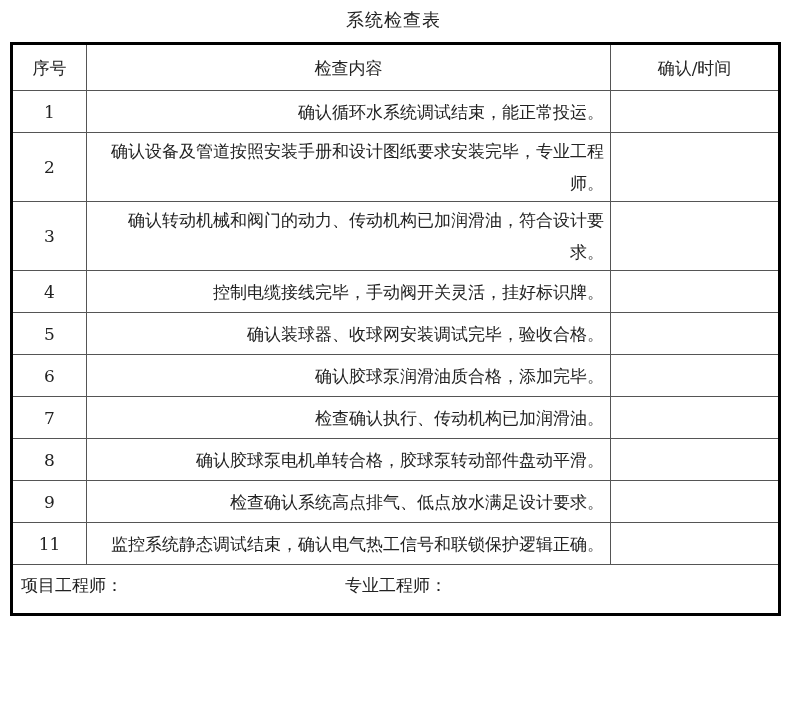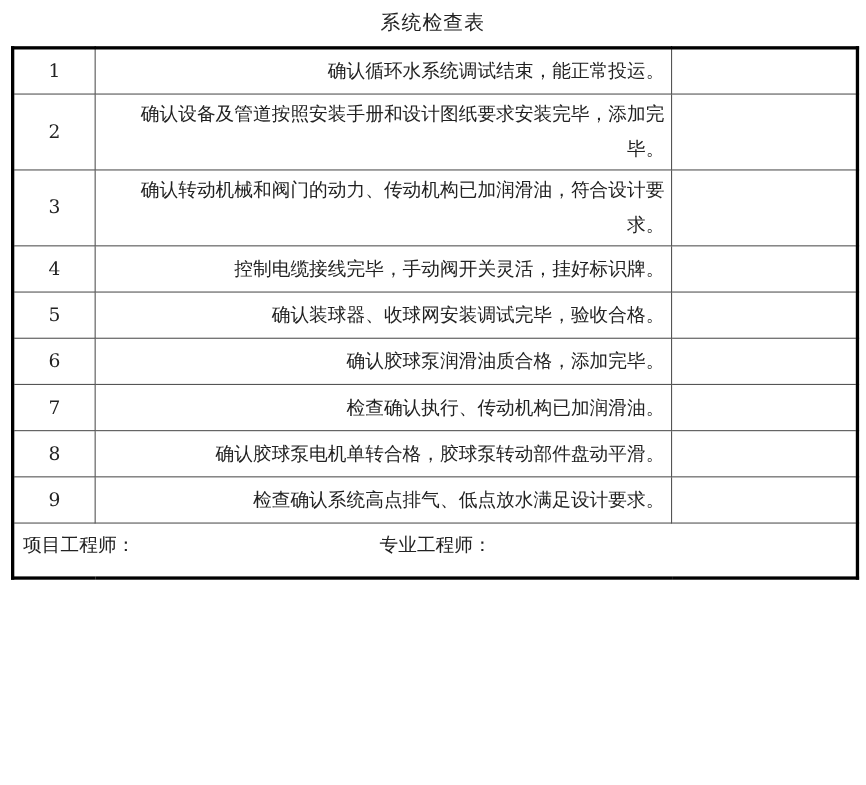--- a/index.html
+++ b/index.html
@@ -78,29 +78,34 @@
 
 <div class="title">系统检查表</div>
 
 <table class="checklist">
   <colgroup>
     <col style="width:75px">
     <col style="width:524px">
     <col style="width:169px">
   </colgroup>
   <tbody>
+    <tr class="header-row">
+      <th class="col-no">序号</th>
+      <th class="col-content">检查内容</th>
+      <th class="col-confirm">确认/时间</th>
+    </tr>
 
     <tr class="body-row">
       <td class="cell-no">1</td>
       <td class="cell-content">确认循环水系统调试结束，能正常投运。</td>
       <td class="cell-confirm"></td>
     </tr>
     <tr class="body-row">
       <td class="cell-no">2</td>
-      <td class="cell-content">确认设备及管道按照安装手册和设计图纸要求安装完毕，添加完毕。</td>
+      <td class="cell-content">确认设备及管道按照安装手册和设计图纸要求安装完毕，专业工程师。</td>
       <td class="cell-confirm"></td>
     </tr>
     <tr class="body-row">
       <td class="cell-no">3</td>
       <td class="cell-content">确认转动机械和阀门的动力、传动机构已加润滑油，符合设计要求。</td>
       <td class="cell-confirm"></td>
     </tr>
     <tr class="body-row">
       <td class="cell-no">4</td>
       <td class="cell-content">控制电缆接线完毕，手动阀开关灵活，挂好标识牌。</td>
@@ -124,20 +129,25 @@
     <tr class="body-row">
       <td class="cell-no">8</td>
       <td class="cell-content">确认胶球泵电机单转合格，胶球泵转动部件盘动平滑。</td>
       <td class="cell-confirm"></td>
     </tr>
     <tr class="body-row">
       <td class="cell-no">9</td>
       <td class="cell-content">检查确认系统高点排气、低点放水满足设计要求。</td>
       <td class="cell-confirm"></td>
     </tr>
+    <tr class="body-row">
+      <td class="cell-no">11</td>
+      <td class="cell-content">监控系统静态调试结束，确认电气热工信号和联锁保护逻辑正确。</td>
+      <td class="cell-confirm"></td>
+    </tr>
 
     <tr class="footer-row">
       <td class="footer-cell" colspan="3">
         <div class="footer-inner">
           <span>项目工程师：</span>
         </div>
         <span class="footer-label-2">专业工程师：</span>
       </td>
     </tr>
   </tbody>

